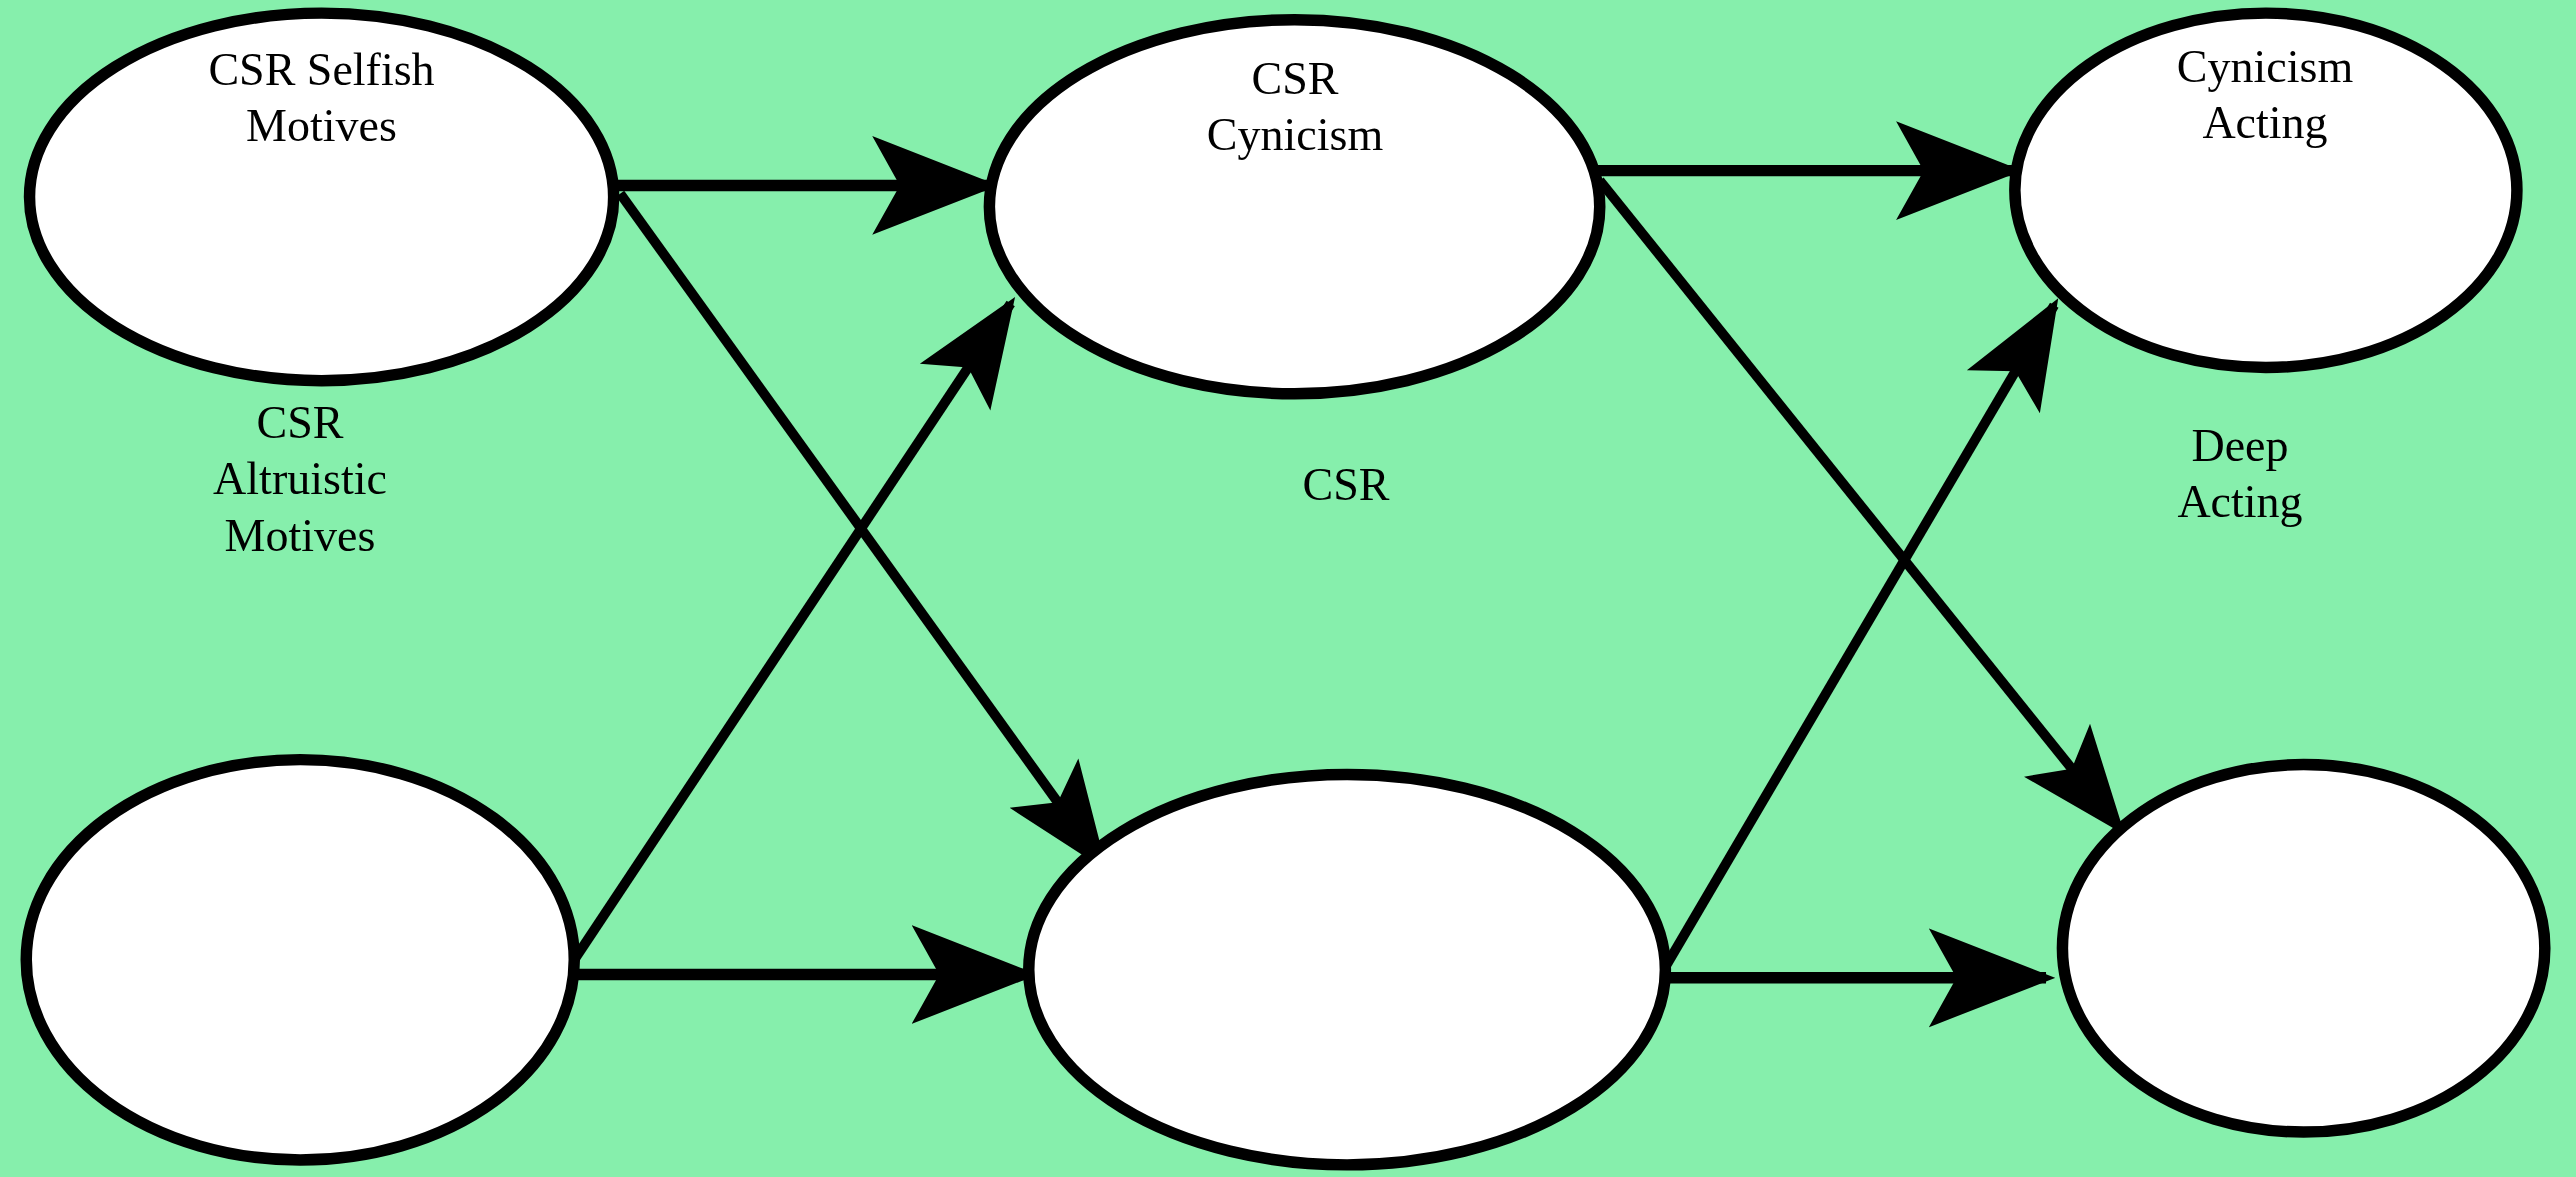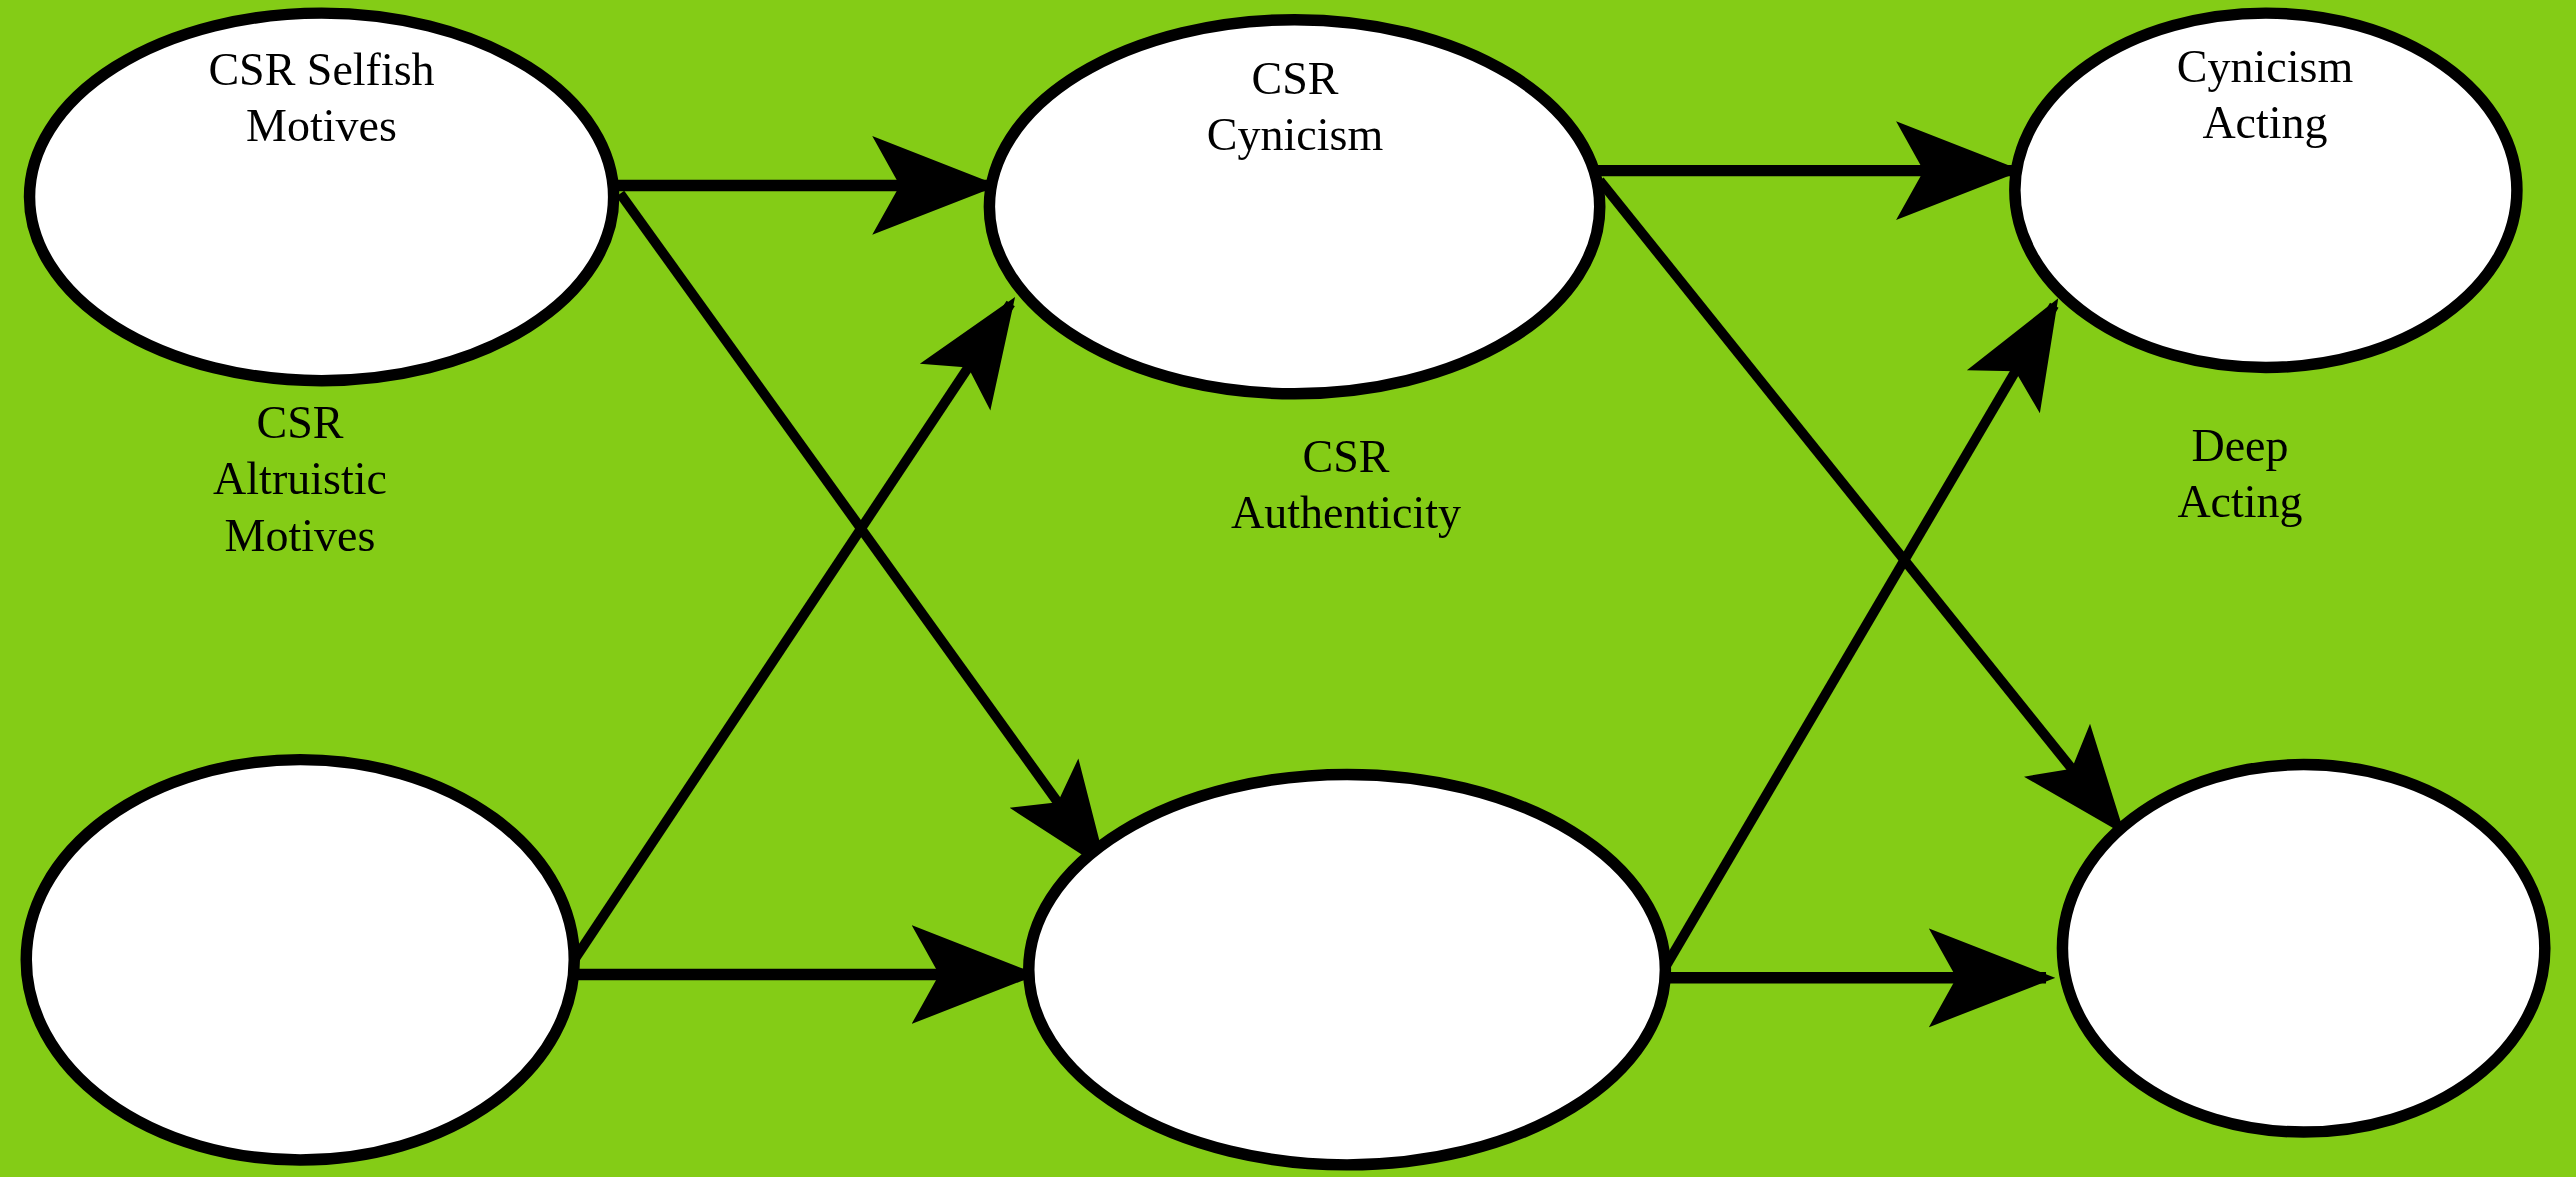--- a/index.html
+++ b/index.html
@@ -4,21 +4,21 @@
 <style>
   html, body {
     margin: 0;
     padding: 0;
     background: #ffffff;
   }
   #diagram-root {
     position: relative;
     width: 2576px;
     height: 1178px;
-    background: #84cc16;
+    background: #86efac;
     overflow: hidden;
     font-family: "Liberation Serif", "DejaVu Serif", serif;
   }
   #path-model-svg {
     position: absolute;
     top: 0;
     left: 0;
     width: 2576px;
     height: 1178px;
     display: block;
@@ -108,21 +108,20 @@
   </div>
 
   <div class="node-label" style="left:0px;  top:479px;  width:600px;  height:205px; transform:translateY(-102px);">
     <span>CSR</span>
     <span>Altruistic</span>
     <span>Motives</span>
   </div>
 
   <div class="node-label" style="left:1028px; top:485px; width:636px; height:148px; transform:translateY(-74px);">
     <span>CSR</span>
-    <span>Authenticity</span>
   </div>
 
   <div class="node-label" style="left:1999px; top:474px; width:482px; height:148px; transform:translateY(-74px);">
     <span>Deep</span>
     <span>Acting</span>
   </div>
 
 </div>
 
 

